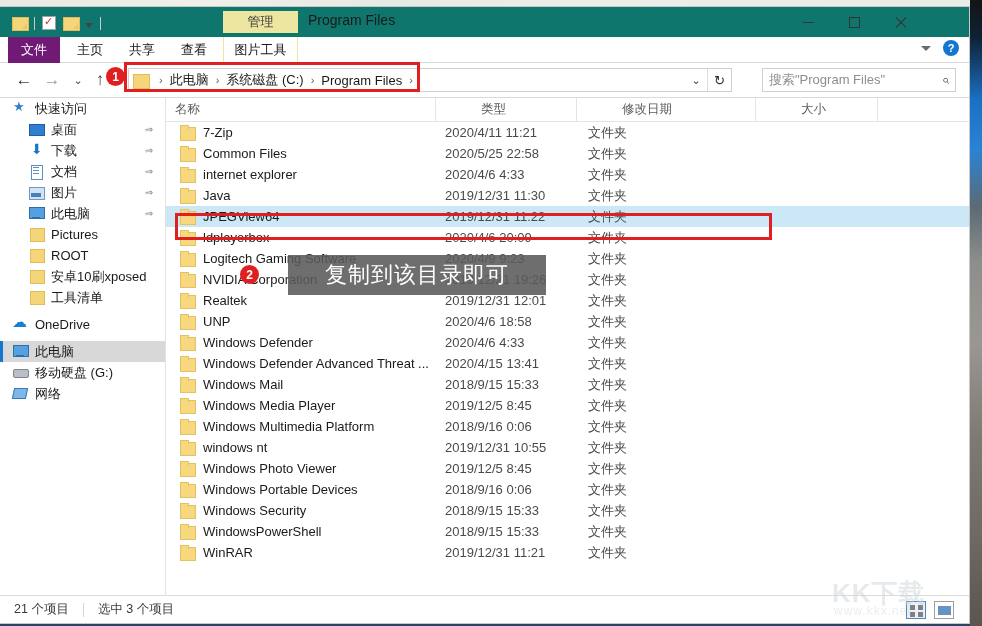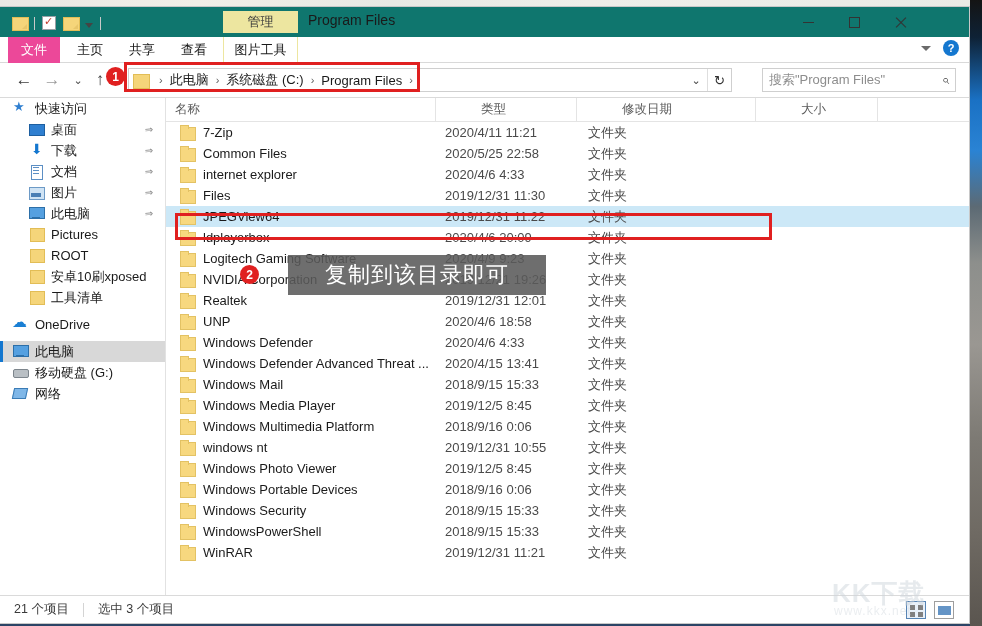--- a/index.html
+++ b/index.html
@@ -91,21 +91,21 @@
 
   
   .tabrow {
     position: relative; height: 26px; background: #ffffff;
     border-bottom: 1px solid #d9d9d9;
   }
   .tab {
     position: absolute; top: 0; height: 26px; font-size: 13px;
     display: flex; align-items: center; justify-content: center; color: #1a1a1a;
   }
-  .tab-file { left: 8px; width: 52px; background: #ec4899; color: #fff; }
+  .tab-file { left: 8px; width: 52px; background: #701a75; color: #fff; }
   .tab-home { left: 68px; width: 44px; }
   .tab-share { left: 120px; width: 44px; }
   .tab-view { left: 172px; width: 44px; }
   .tab-picture { left: 223px; width: 75px; border-left: 1px solid #ede6a0;
                  border-right: 1px solid #ede6a0; }
   .ribbon-right {
     position: absolute; right: 10px; top: 3px; display: flex;
     align-items: center; gap: 12px;
   }
   .chev-down {
@@ -477,21 +477,21 @@
               <span class="cell-type">文件夹</span>
             </div>
             <div class="row">
               <span class="row-ico"></span>
               <span class="cell-name">internet explorer</span>
               <span class="cell-date">2020/4/6 4:33</span>
               <span class="cell-type">文件夹</span>
             </div>
             <div class="row">
               <span class="row-ico"></span>
-              <span class="cell-name">Files</span>
+              <span class="cell-name">Java</span>
               <span class="cell-date">2019/12/31 11:30</span>
               <span class="cell-type">文件夹</span>
             </div>
             <div class="row selected">
               <span class="row-ico"></span>
               <span class="cell-name">JPEGView64</span>
               <span class="cell-date">2019/12/31 11:22</span>
               <span class="cell-type">文件夹</span>
             </div>
             <div class="row">

